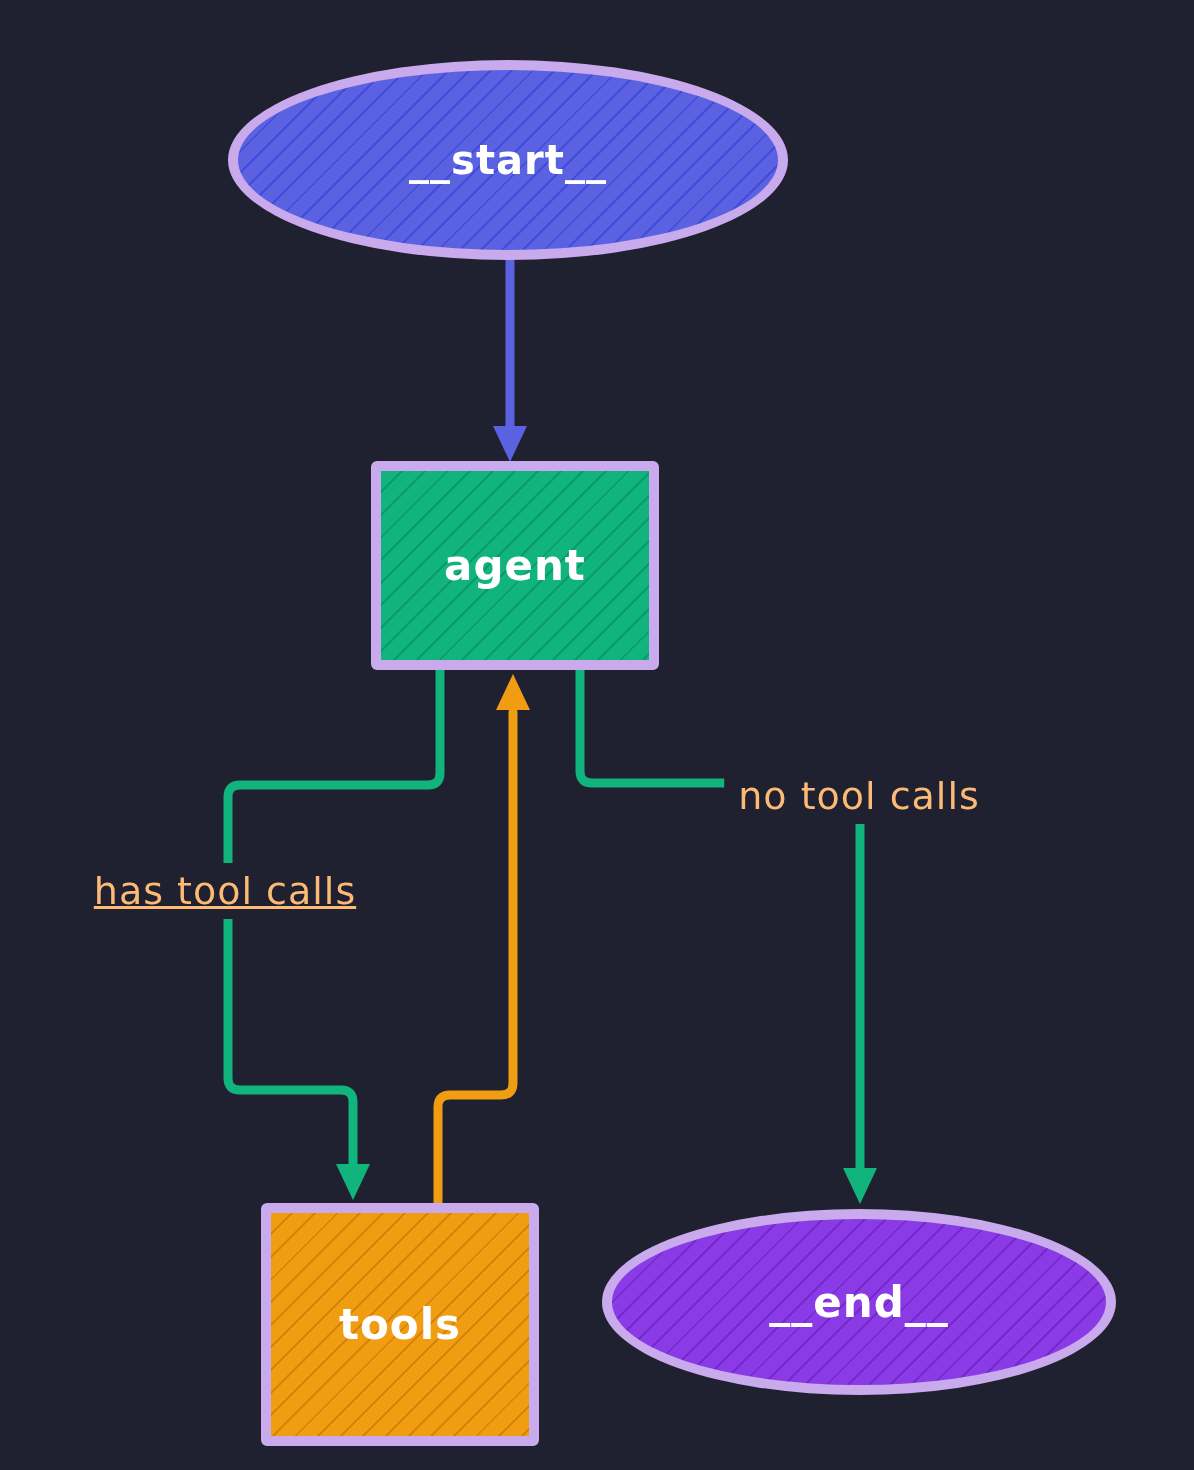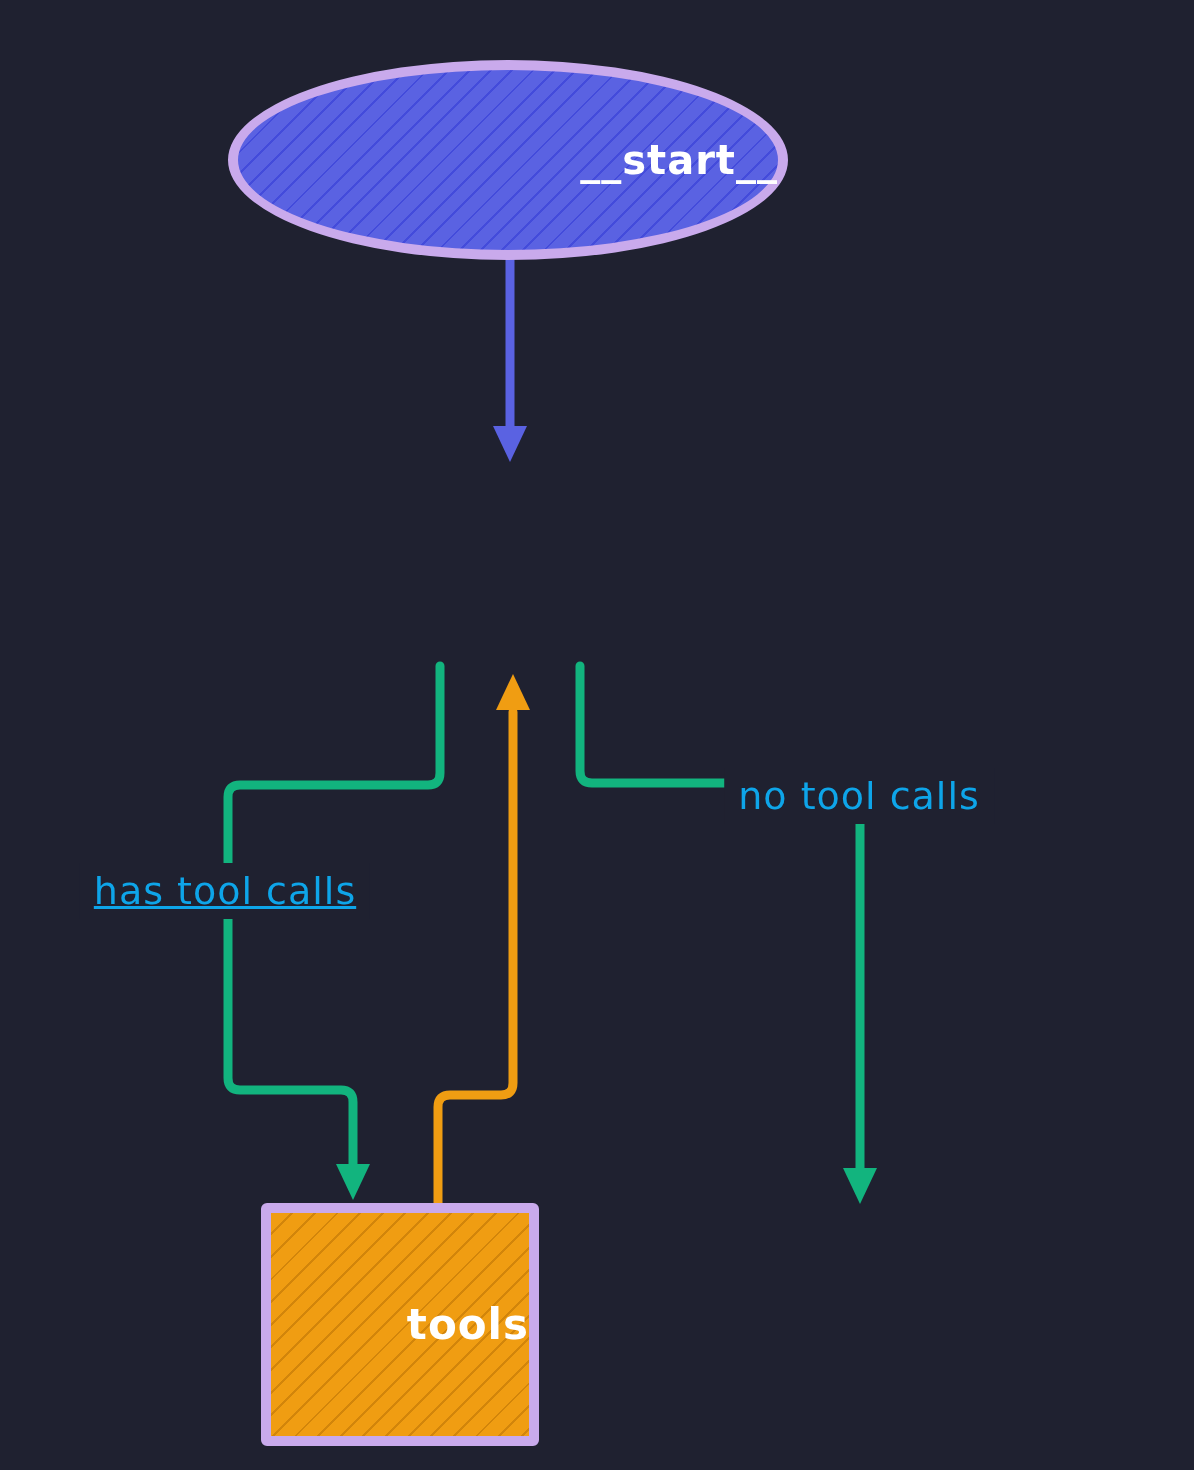--- a/index.html
+++ b/index.html
@@ -24,21 +24,21 @@
   svg.edges path {
     fill: none;
     stroke-width: 9;
     stroke-linecap: round;
     stroke-linejoin: round;
   }
   .node {
     position: absolute;
     display: flex;
     align-items: center;
-    justify-content: flex-end;
+    justify-content: center;
     box-sizing: border-box;
     color: #ffffff;
     font-weight: 600;
     letter-spacing: 1px;
   }
   .ellipse {
     border-radius: 50%;
   }
   .rect {
     border-radius: 6px;
@@ -76,21 +76,21 @@
     border: 10px solid #c9aaec;
     background: #8a3be6 repeating-linear-gradient(135deg,
       rgba(112,38,198,0) 0px, rgba(112,38,198,0) 13px,
       rgba(112,38,198,0.85) 13px, rgba(112,38,198,0.85) 15px);
     font-size: 42px;
   }
   .edge-label {
     position: absolute;
     transform: translate(-50%, -50%);
     background: #1f2130;
-    color: #0ea5e9;
+    color: #fdba74;
     font-size: 38px;
     padding: 6px 14px;
     white-space: nowrap;
     letter-spacing: 1px;
   }
   .label-has { left: 225px; top: 891px; text-decoration: underline; }
   .label-no  { left: 859px; top: 796px; }
 </style>
 </head>
 <body>
@@ -109,23 +109,29 @@
     <polygon points="860,1204 843,1168 877,1168" fill="#12b47e"></polygon>
 
     <path d="M438 1206 L438 1107 Q438 1095 450 1095 L501 1095 Q513 1095 513 1083 L513 712" stroke="#f09d12"></path>
     <polygon points="513,674 496,710 530,710" fill="#f09d12"></polygon>
   </svg>
 
   <div class="node ellipse node-start">
     <span>__start__</span>
   </div>
 
+  <div class="node rect node-agent">
+    <span>agent</span>
+  </div>
 
   <div class="node rect node-tools">
     <span>tools</span>
   </div>
 
+  <div class="node ellipse node-end">
+    <span>__end__</span>
+  </div>
 
   <div class="edge-label label-has">has tool calls</div>
 
   <div class="edge-label label-no">no tool calls</div>
 
 </div>
 
 </body></html>

